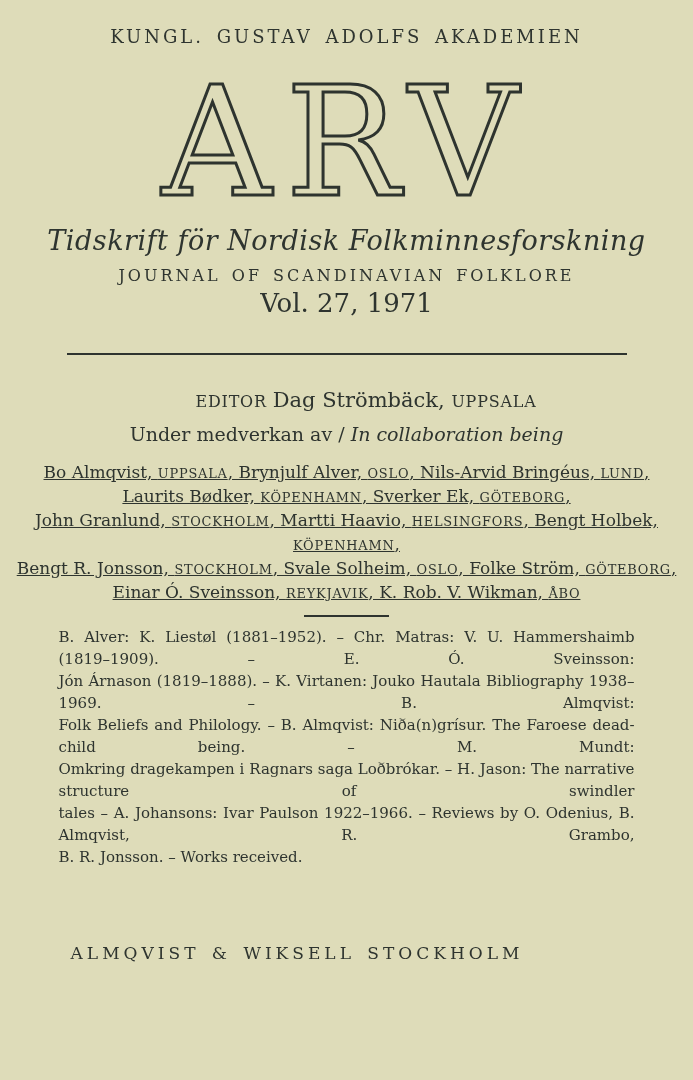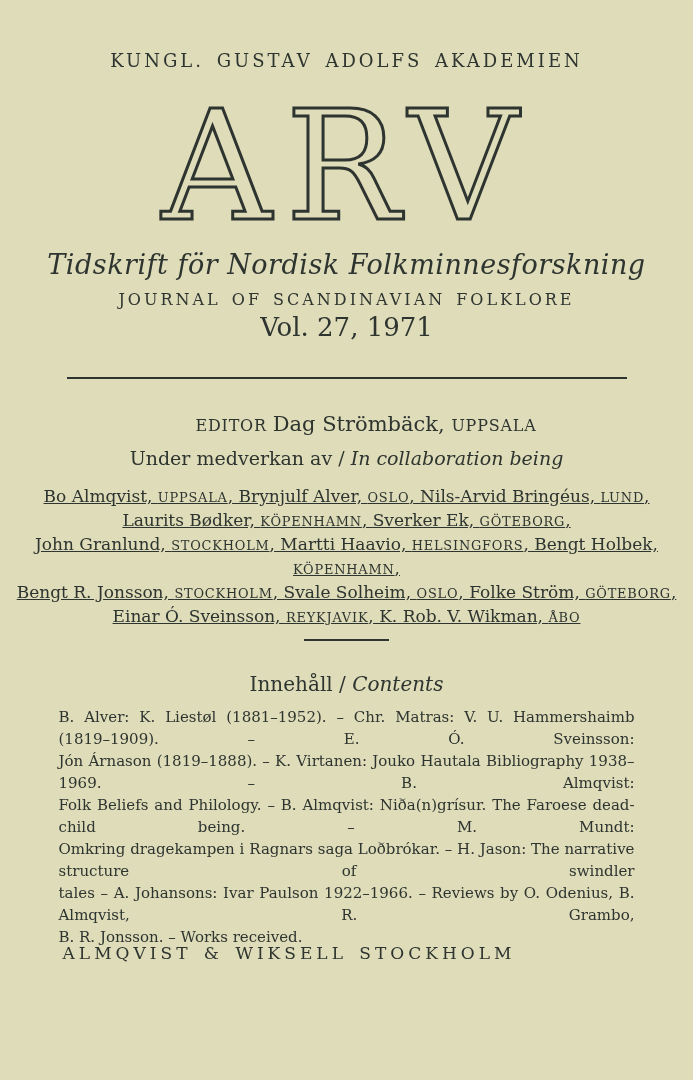--- a/index.html
+++ b/index.html
@@ -14,21 +14,21 @@
     font-family: "DejaVu Serif", "Liberation Serif", serif;
     overflow: hidden;
   }
   .page {
     position: relative;
     width: 693px;
     height: 1080px;
     text-align: center;
   }
   .academy {
-    padding-top: 51px;
+    padding-top: 27px;
     font-size: 18px;
     letter-spacing: 3px;
     line-height: 20px;
     word-spacing: 4px;
   }
   .arv-wrap {
     margin-top: 26px;
     line-height: 0;
   }
   .subtitle-sv {
@@ -102,21 +102,21 @@
   .contents-body .cline {
     text-align: justify;
     text-align-last: justify;
   }
   .contents-body .cline.last {
     text-align-last: left;
   }
   .publisher {
     position: absolute;
     top: 942px;
-    left: 0;
+    left: 8px;
     width: 578px;
     text-align: center;
     font-size: 17px;
     letter-spacing: 4px;
     line-height: 22px;
     word-spacing: 3px;
   }
 </style>
 </head>
 <body>
@@ -146,21 +146,20 @@
   <div class="collaborators">
       <div class="line"><span>Bo Almqvist, </span><span class="sc">UPPSALA</span><span>, Brynjulf Alver, </span><span class="sc">OSLO</span><span>, Nils-Arvid Bringéus, </span><span class="sc">LUND</span><span>,</span></div>
       <div class="line"><span>Laurits Bødker, </span><span class="sc">KÖPENHAMN</span><span>, Sverker Ek, </span><span class="sc">GÖTEBORG</span><span>,</span></div>
       <div class="line"><span>John Granlund, </span><span class="sc">STOCKHOLM</span><span>, Martti Haavio, </span><span class="sc">HELSINGFORS</span><span>, Bengt Holbek, </span><span class="sc">KÖPENHAMN</span><span>,</span></div>
       <div class="line"><span>Bengt R. Jonsson, </span><span class="sc">STOCKHOLM</span><span>, Svale Solheim, </span><span class="sc">OSLO</span><span>, Folke Ström, </span><span class="sc">GÖTEBORG</span><span>,</span></div>
       <div class="line"><span>Einar Ó. Sveinsson, </span><span class="sc">REYKJAVIK</span><span>, K. Rob. V. Wikman, </span><span class="sc">ÅBO</span></div>
     </div>
 
   <hr class="rule-short">
 
-  <div class="contents-title"><span>Innehåll / </span><span class="it">Contents</span></div>
 
   <div class="contents-body">
       <div class="cline">B. Alver: K. Liestøl (1881–1952). – Chr. Matras: V. U. Hammershaimb (1819–1909). – E. Ó. Sveinsson:</div>
       <div class="cline">Jón Árnason (1819–1888). – K. Virtanen: Jouko Hautala Bibliography 1938–1969. – B. Almqvist:</div>
       <div class="cline">Folk Beliefs and Philology. – B. Almqvist: Niða(n)grísur. The Faroese dead-child being. – M. Mundt:</div>
       <div class="cline">Omkring dragekampen i Ragnars saga Loðbrókar. – H. Jason: The narrative structure of swindler</div>
       <div class="cline">tales – A. Johansons: Ivar Paulson 1922–1966. – Reviews by O. Odenius, B. Almqvist, R. Grambo,</div>
       <div class="cline last">B. R. Jonsson. – Works received.</div>
     </div>
 

